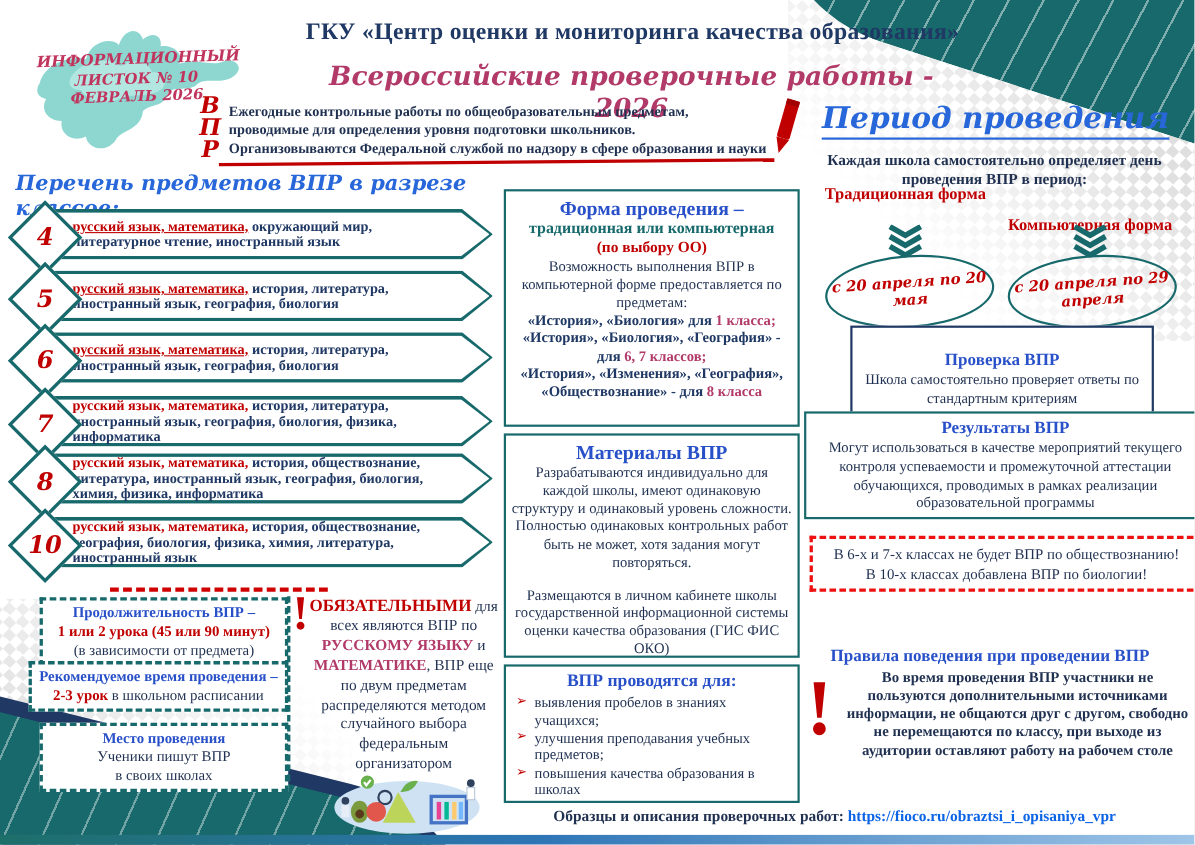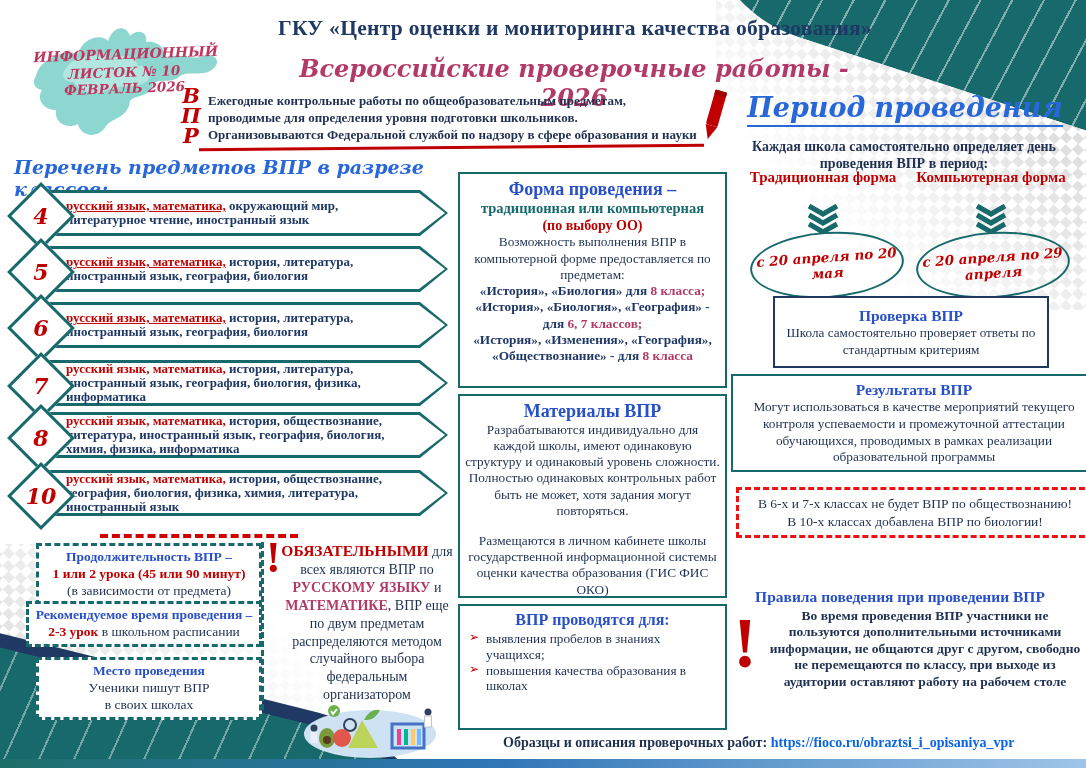--- a/index.html
+++ b/index.html
@@ -96,29 +96,29 @@
   .purpose-list li::before{content:"\27A2";position:absolute;left:0;top:0;color:#C00000;font-size:12px;}
 
   
   .period-title{position:absolute;left:740px;top:92px;width:330px;text-align:center;}
   .period-title span{font-family:"DejaVu Serif",serif;font-style:italic;font-weight:bold;font-size:27px;
              color:#2767D9;border-bottom:2.5px solid #2767D9;padding-bottom:2px;}
   .period-intro{position:absolute;left:728px;top:139px;width:352px;text-align:center;
              font-size:14px;font-weight:bold;color:#1F3050;line-height:1.2;}
   .form-label{position:absolute;top:169px;width:150px;text-align:center;
              font-size:15px;font-weight:bold;color:#C00000;line-height:1.1;}
-  .lbl-trad{left:748px;} .lbl-comp{left:916px;}
+  .lbl-trad{left:748px;} .lbl-comp{left:916px;margin-top:28px;}
   .chevrons{position:absolute;top:204px;}
   .chev-trad{left:801px;} .chev-comp{left:969px;}
   .ellipse{position:absolute;top:232px;width:150px;height:62px;border:2px solid #17696B;border-radius:50%;
              display:flex;align-items:center;justify-content:center;text-align:center;transform:rotate(-4deg);
              font-family:"DejaVu Serif",serif;font-style:italic;font-weight:bold;font-size:13.5px;color:#C00000;line-height:1.2;}
   .ell-trad{left:750px;} .ell-comp{left:916px;}
   .check-box{position:absolute;left:773px;top:296px;width:264px;border:2px solid #1F3864;background:#fff;
-             text-align:center;padding:8px 4px;font-size:13.2px;line-height:1.25;}
+             text-align:center;padding:20px 4px;font-size:13.2px;line-height:1.25;}
   .results-box{position:absolute;left:731px;top:374px;width:346px;border:2px solid #17696B;background:#fff;
              text-align:center;padding:4px 8px;font-size:13.3px;line-height:1.25;}
   .rt{color:#2850C8;font-weight:bold;font-size:15.5px;}
   .changes-box{position:absolute;left:736px;top:487px;width:336px;border:3px dashed #EE1111;background:#fff;
              text-align:center;padding:5px 8px;font-size:13.5px;line-height:1.3;color:#1F3050;}
   .changes-box .ct{color:#C00000;font-weight:bold;font-size:15px;}
   .rules-title{position:absolute;left:714px;top:588px;width:372px;text-align:center;
              font-size:15.5px;font-weight:bold;color:#2850C8;}
   .rules-excl{position:absolute;left:733px;top:607px;font-size:72px;font-weight:bold;color:#C00000;line-height:1;}
   .rules-body{position:absolute;left:766px;top:608px;width:318px;text-align:center;
@@ -273,36 +273,37 @@
       <circle cx="128" cy="14" r="3.5" fill="#30415d"></circle>
         <rect x="124.5" y="18" width="7" height="11" fill="#ffffff" stroke="#b9c6da"></rect>
     </svg>
   </div>
 
   <div class="mid-box box-form">
     <div class="mid-title">Форма проведения –</div>
     <div class="form-sub">традиционная или компьютерная</div>
     <div class="form-choice">(по выбору ОО)</div>
     <div>Возможность выполнения ВПР в компьютерной форме предоставляется по предметам:</div>
-    <div class="form-item"><span>«История», «Биология» для </span><span class="gr">8 класса;</span></div>
+    <div class="form-item"><span>«История», «Биология» для </span><span class="gr">1 класса;</span></div>
     <div class="form-item"><span>«История», «Биология», «География» - для </span><span class="gr">6, 7 классов;</span></div>
     <div class="form-item"><span>«История», «Изменения», «География», «Обществознание» - для </span><span class="gr">8 класса</span></div>
   </div>
 
   <div class="mid-box box-materials">
     <div class="mid-title">Материалы ВПР</div>
     <div>Разрабатываются индивидуально для каждой школы, имеют одинаковую структуру и одинаковый уровень сложности. Полностью одинаковых контрольных работ быть не может, хотя задания могут повторяться.</div>
     <div style="height:14px"></div>
     <div>Размещаются в личном кабинете школы государственной информационной системы оценки качества образования (ГИС ФИС ОКО)</div>
   </div>
 
   <div class="mid-box box-purpose">
     <span class="mid-title" style="font-size:16px">ВПР проводятся для:</span>
     <ul class="purpose-list">
       <li>выявления пробелов в знаниях учащихся;</li>
+      <li>улучшения преподавания учебных предметов;</li>
       <li>повышения качества образования в школах</li>
     </ul>
   </div>
 
   <div class="period-title"><span>Период проведения</span></div>
   <div class="period-intro">Каждая школа самостоятельно определяет день проведения ВПР в период:</div>
 
   <div class="form-label lbl-trad">Традиционная форма</div>
   <div class="form-label lbl-comp">Компьютерная форма</div>
 

